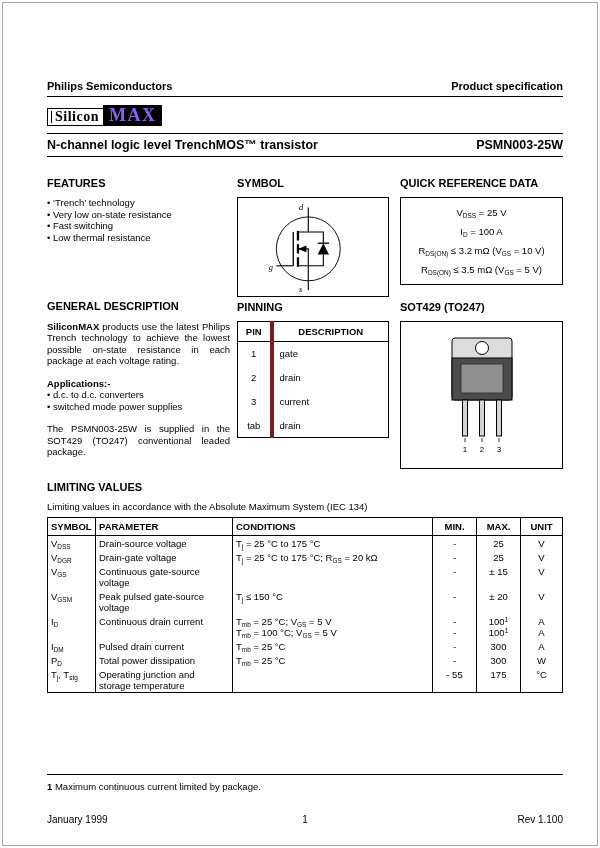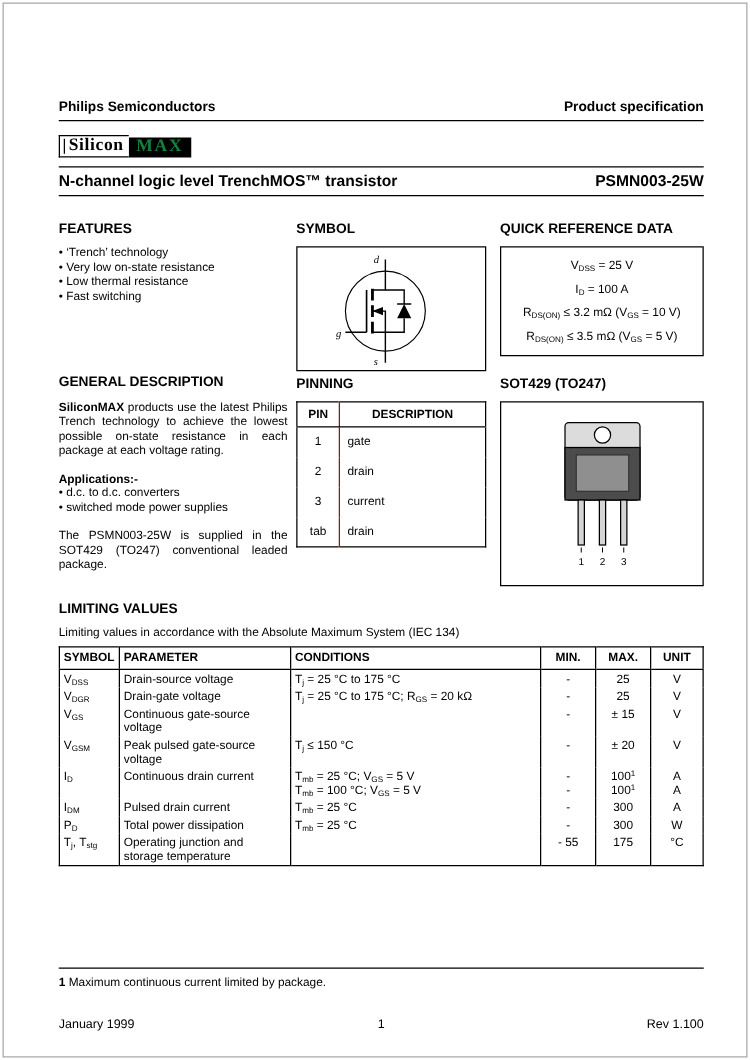--- a/index.html
+++ b/index.html
@@ -14,22 +14,22 @@
   .doc-header { position:absolute; top:80px; left:47px; width:516px;
     display:flex; justify-content:space-between; font-size:11px; font-weight:bold; }
   .header-rule { position:absolute; top:96px; left:47px; width:516px; border-top:1.5px solid #000; }
 
   
   .logo { position:absolute; top:104px; left:47px; display:flex; height:22px;
     font-family:"Liberation Serif", serif;align-items:flex-end; }
   .logo-silicon { display:flex; align-items:center; border:1.5px solid #000; border-right:none;
     padding:0 4px 0 7px; font-weight:bold; font-size:14px; letter-spacing:.5px; position:relative; background:#fff; }
   .logo-silicon::before { content:""; position:absolute; left:2.5px; top:2px; bottom:2px; width:1.5px; background:#000; }
-  .logo-max { display:flex; align-items:center; background:#000; color:#15803d; font-weight:bold;
-    font-size:14px; padding:0 6px; letter-spacing:1.5px; }
+  .logo-max { display:flex; align-items:center; background:#000; color:#8b5cf6; font-weight:bold;
+    font-size:18px; padding:0 6px; letter-spacing:1.5px; }
 
   
   .title-rule-top { position:absolute; top:133px; left:47px; width:516px; border-top:1px solid #000; }
   .title-row { position:absolute; top:138px; left:47px; width:516px;
     display:flex; justify-content:space-between; align-items:center; font-weight:bold; font-size:12.5px; }
   .title-rule-bottom { position:absolute; top:156px; left:47px; width:516px; border-top:1.5px solid #000; }
 
   .section-heading { font-size:11px; font-weight:bold; margin-bottom:8px; }
 
   
@@ -48,21 +48,21 @@
 
   
   .general { position:absolute; top:301px; left:47px; width:183px; font-size:9.5px; line-height:11.5px; }
   .general p { text-align:justify; margin-bottom:11px; }
   .apps-heading { font-weight:bold; }
   .general .bullet-list { margin-bottom:11px; }
 
   .pinning { position:absolute; top:301px; left:237px; width:152px; }
   .pin-table { width:100%; border-collapse:collapse; border:1.5px solid #000; font-size:9.5px; }
   .pin-table th { border-bottom:1px solid #000; font-weight:bold; height:20px; text-align:center; }
-  .pin-table th:first-child, .pin-table td:first-child { border-right:1px solid #7f1d1d; width:34px; text-align:center; padding-left:0; }
+  .pin-table th:first-child, .pin-table td:first-child { border-right:4px solid #7f1d1d; width:34px; text-align:center; padding-left:0; }
   .pin-table td { height:24px; padding-left:6px; vertical-align:middle; text-align:left; }
 
   .package-section { position:absolute; top:301px; left:400px; width:163px; }
   .package-box { border:1px solid #000; height:148px; display:flex; align-items:center; justify-content:center; }
   .package-box text { font-family:"Liberation Sans", sans-serif; font-size:8px; }
 
   
   .limiting { position:absolute; top:481px; left:47px; width:516px; }
   .lv-intro { font-size:9.5px; margin:2px 0 5px; }
   .lv-table { width:100%; border-collapse:collapse; border:1.5px solid #000; font-size:9.5px; line-height:11px; table-layout:fixed; }
@@ -105,22 +105,22 @@
   <span>N-channel logic level TrenchMOS™ transistor</span>
   <span>PSMN003-25W</span>
 </div>
 <div class="title-rule-bottom"></div>
 
 <div class="features">
   <div class="section-heading">FEATURES</div>
   <ul class="bullet-list">
     <li>‘Trench’ technology</li>
     <li>Very low on-state resistance</li>
+    <li>Fast switching</li>
     <li>Low thermal resistance</li>
-    <li>Fast switching</li>
   </ul>
 </div>
 
 <div class="symbol-section">
   <div class="section-heading">SYMBOL</div>
   <div class="symbol-box">
     <svg width="126" height="94" viewBox="0 0 130 100">
       <circle cx="60" cy="52" r="34" fill="none" stroke="#000" stroke-width="1"></circle>
 
       <path d="M60 8 V34 H49" fill="none" stroke="#000" stroke-width="1.2"></path>

